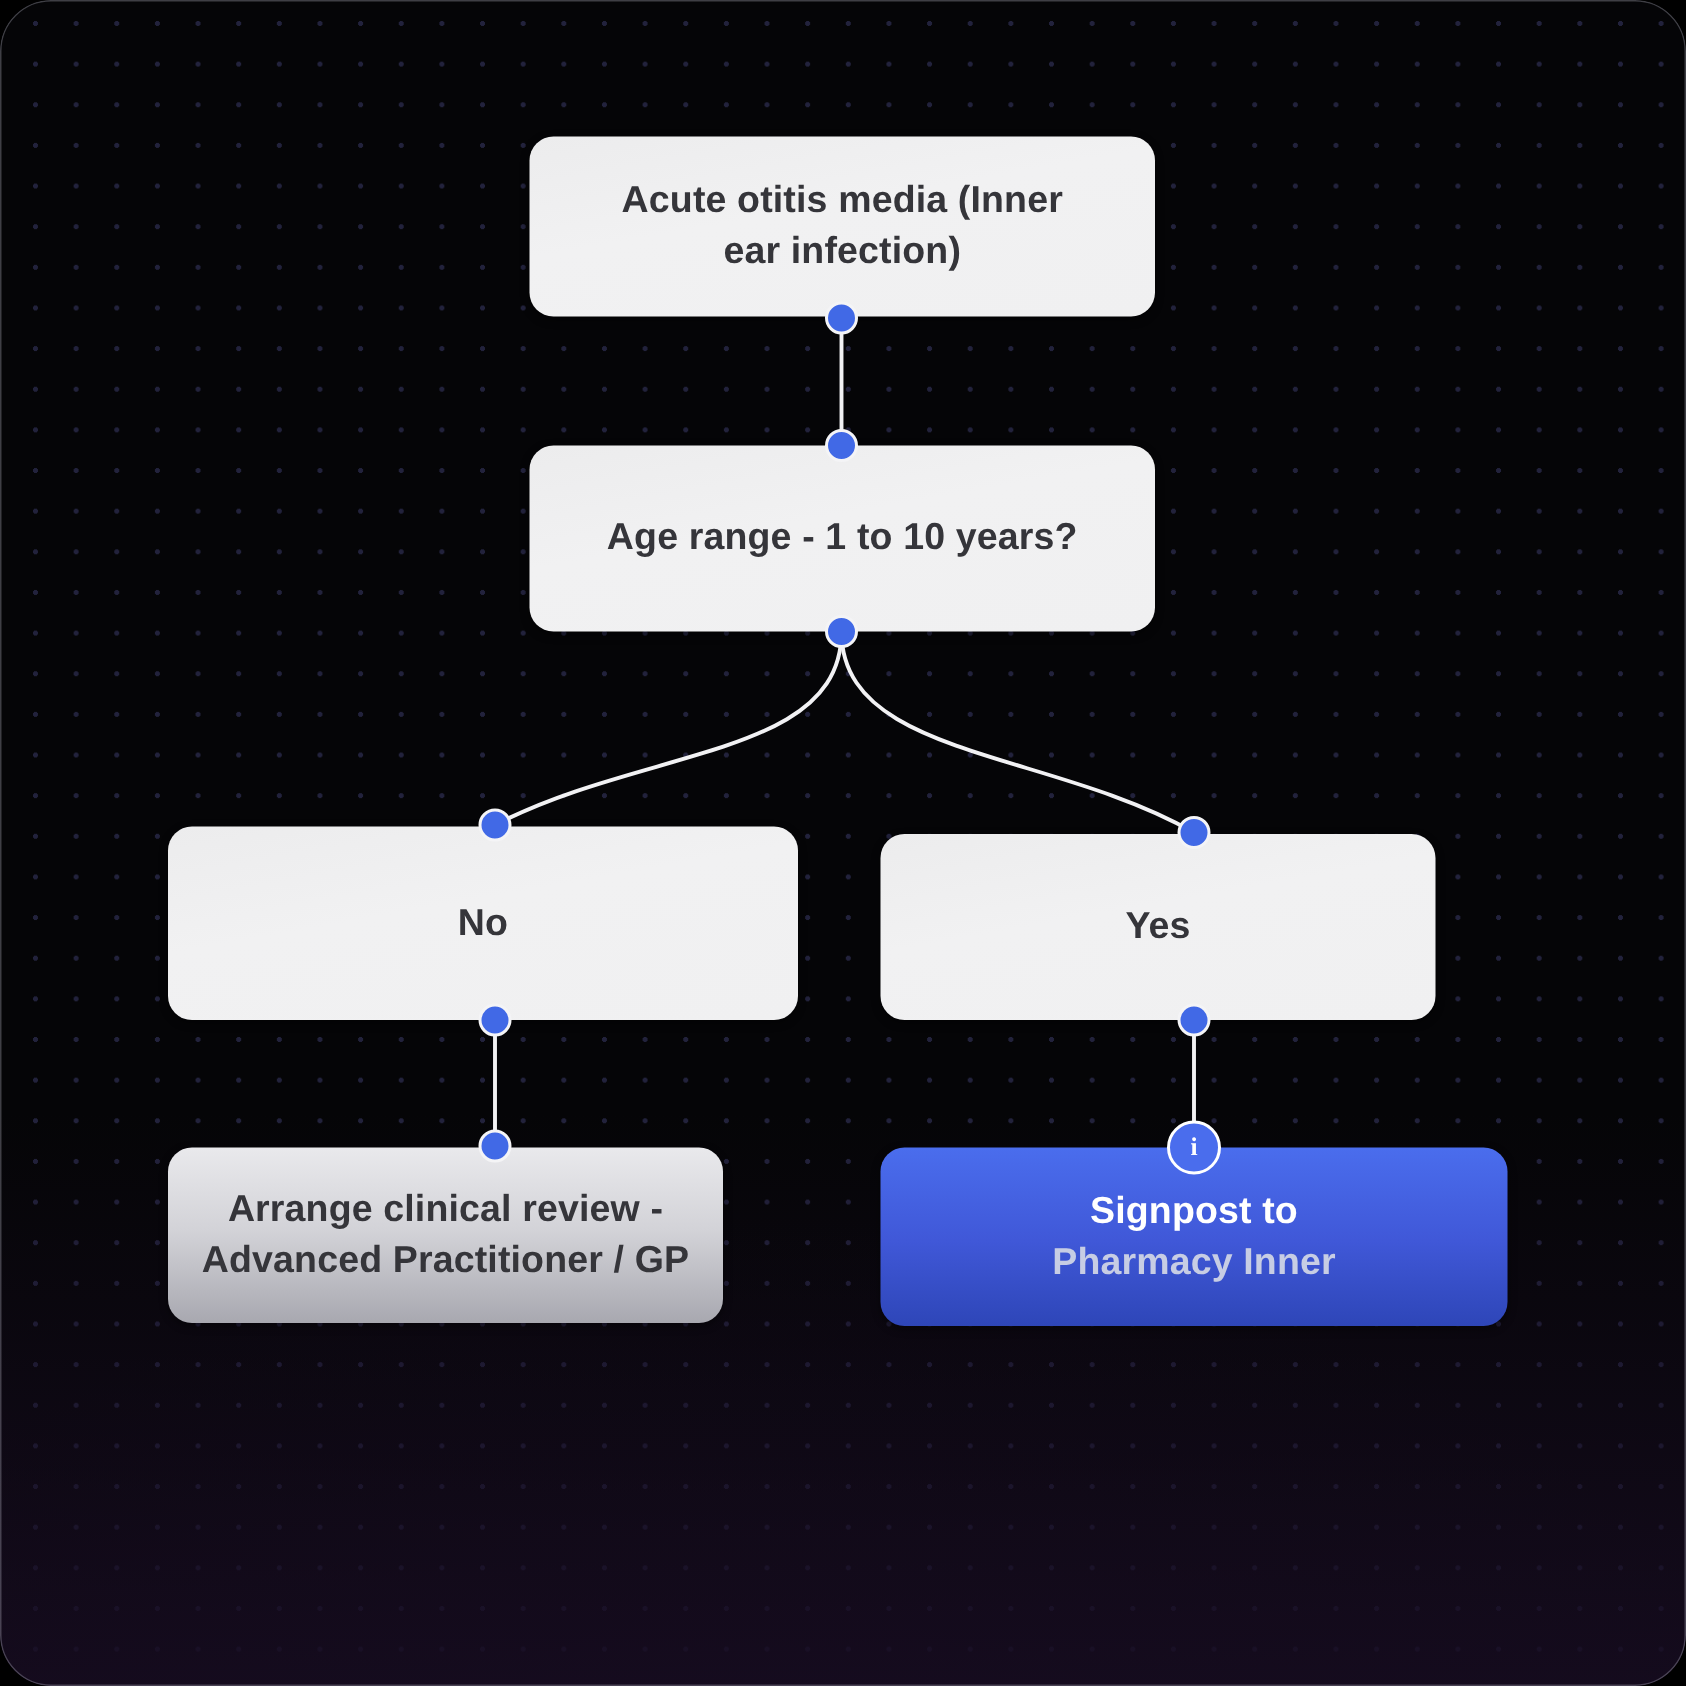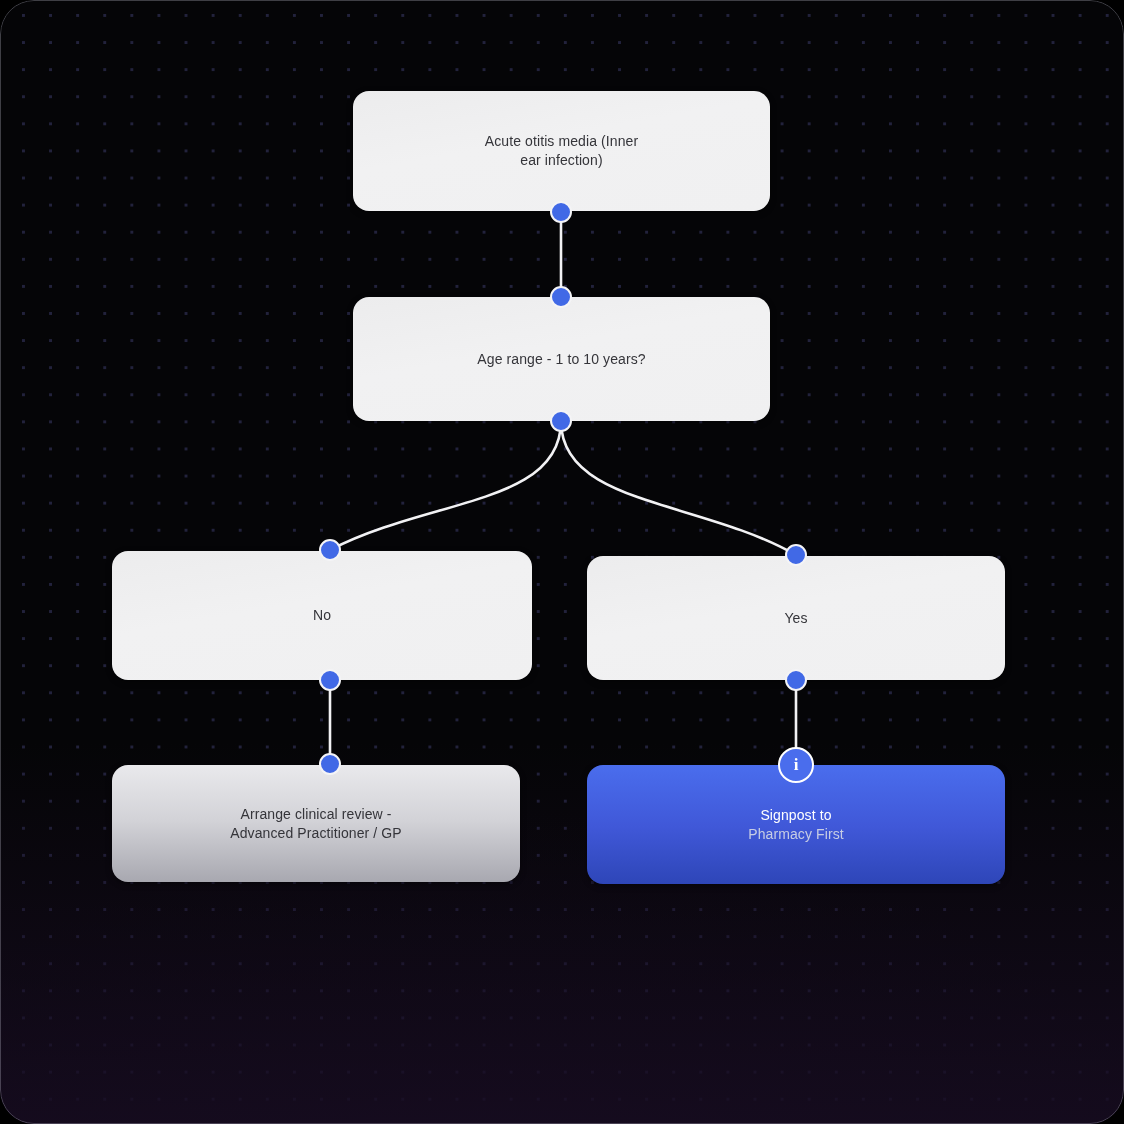--- a/index.html
+++ b/index.html
@@ -83,22 +83,22 @@
     border-radius: 16px;
     box-sizing: border-box;
     display: flex;
     align-items: center;
     justify-content: center;
     text-align: center;
     z-index: 10;
     box-shadow: 0 2px 6px rgba(0,0,0,0.45);
   }
   .node-label {
-    font-size: 14px;
-    font-weight: 400;
+    font-size: 25px;
+    font-weight: 700;
     line-height: 1.35;
     letter-spacing: 0.1px;
     padding: 0 22px;
     color: #35353a;
     white-space: pre-line;
   }
 
   .node-plain {
     background: linear-gradient(170deg, #ececed 0%, #f1f1f2 42%, #f0f0f1 100%);
   }
@@ -169,29 +169,29 @@
       <div class="node node-plain" style="left: 353px; top: 91px; width: 417px; height: 120px;">
         <div class="node-label">Acute otitis media (Inner
 ear infection)</div>
       </div>
       <div class="node node-plain" style="left: 353px; top: 297px; width: 417px; height: 124px;">
         <div class="node-label">Age range -  1 to 10 years?</div>
       </div>
       <div class="node node-plain" style="left: 112px; top: 551px; width: 420px; height: 129px;">
         <div class="node-label">No</div>
       </div>
-      <div class="node node-plain" style="left: 587px; top: 556px; width: 418px; height: 124px;">
+      <div class="node node-plain" style="left: 587px; top: 556px; width: 370px; height: 124px;">
         <div class="node-label">Yes</div>
       </div>
-      <div class="node node-gradient-gray" style="left: 112px; top: 765px; width: 408px; height: 117px;">
+      <div class="node node-gradient-gray" style="left: 112px; top: 765px; width: 370px; height: 117px;">
         <div class="node-label">Arrange clinical review -
 Advanced Practitioner / GP</div>
       </div>
       <div class="node node-blue" style="left: 587px; top: 765px; width: 418px; height: 119px;">
-        <div class="node-label"><div>Signpost to</div><div class="label-line-dim">Pharmacy First</div></div>
+        <div class="node-label"><div>Signpost to</div><div class="label-line-dim">Pharmacy Inner</div></div>
       </div>
     </div>
   <div id="handles-layer">
       <div class="handle" style="left: 561px; top: 212px;"></div>
       <div class="handle" style="left: 561px; top: 297px;"></div>
       <div class="handle" style="left: 561px; top: 421px;"></div>
       <div class="handle" style="left: 330px; top: 550px;"></div>
       <div class="handle" style="left: 796px; top: 555px;"></div>
       <div class="handle" style="left: 330px; top: 680px;"></div>
       <div class="handle" style="left: 796px; top: 680px;"></div>

